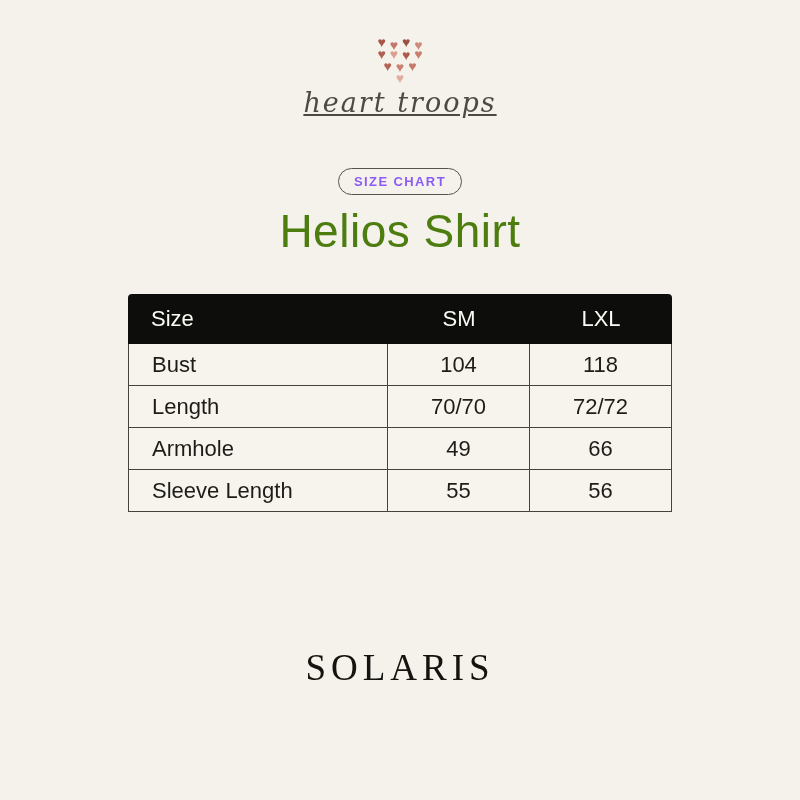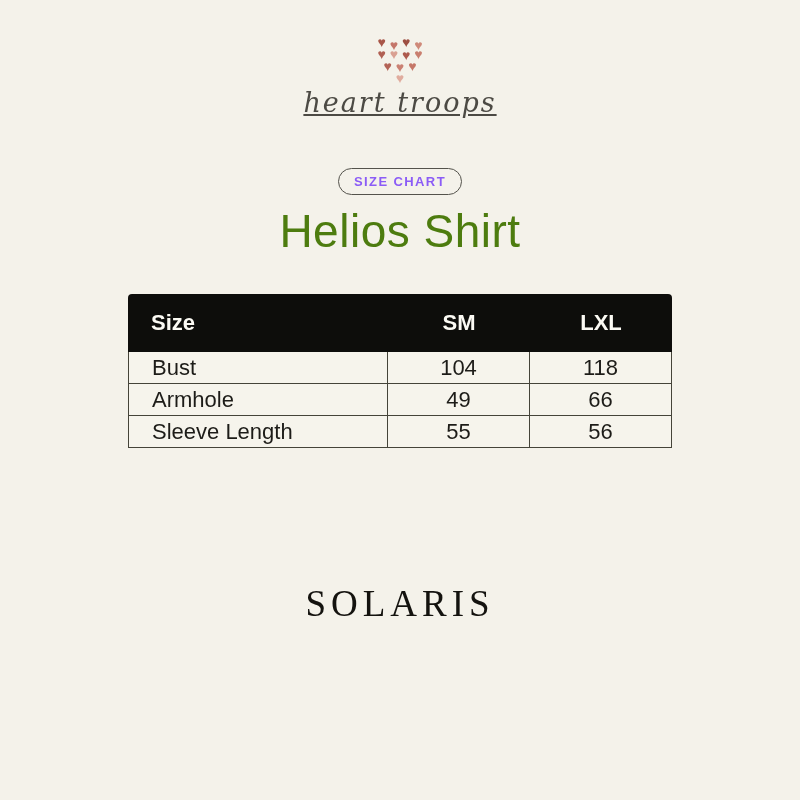--- a/index.html
+++ b/index.html
@@ -58,29 +58,29 @@
   .size-table {
     margin-top:36px;
     width:544px;
     border-collapse:separate;
     border-spacing:0;
     table-layout:fixed;
   }
   .size-table th {
     background:#0d0d0b;
     color:#fbfaf4;
-    height:58px;
+    height:50px;
     font-size:22px;
-    font-weight:700;
+    font-weight:400;
   }
   .size-table th:first-child { border-top-left-radius:4px; text-align:left; padding-left:23px; }
   .size-table th:not(:first-child) { text-align:center; }
   .size-table th:last-child { border-top-right-radius:4px; }
   .size-table td {
-    height:32px;
+    height:42px;
     font-size:22px;
     font-weight:400;
     color:#1d1c18;
     background:#f6f4ec;
     border-bottom:1.5px solid #454439;
     border-right:1.5px solid #454439;
   }
   .size-table td:first-child { border-left:1.5px solid #454439; text-align:left; padding-left:23px; }
   .size-table td:not(:first-child) { text-align:center; }
 
@@ -142,20 +142,25 @@
         <th>LXL</th>
       </tr>
     </thead>
     <tbody>
       <tr>
         <td>Bust</td>
         <td>104</td>
         <td>118</td>
       </tr>
       <tr>
+        <td>Length</td>
+        <td>70/70</td>
+        <td>72/72</td>
+      </tr>
+      <tr>
         <td>Armhole</td>
         <td>49</td>
         <td>66</td>
       </tr>
       <tr>
         <td>Sleeve Length</td>
         <td>55</td>
         <td>56</td>
       </tr>
     </tbody>

